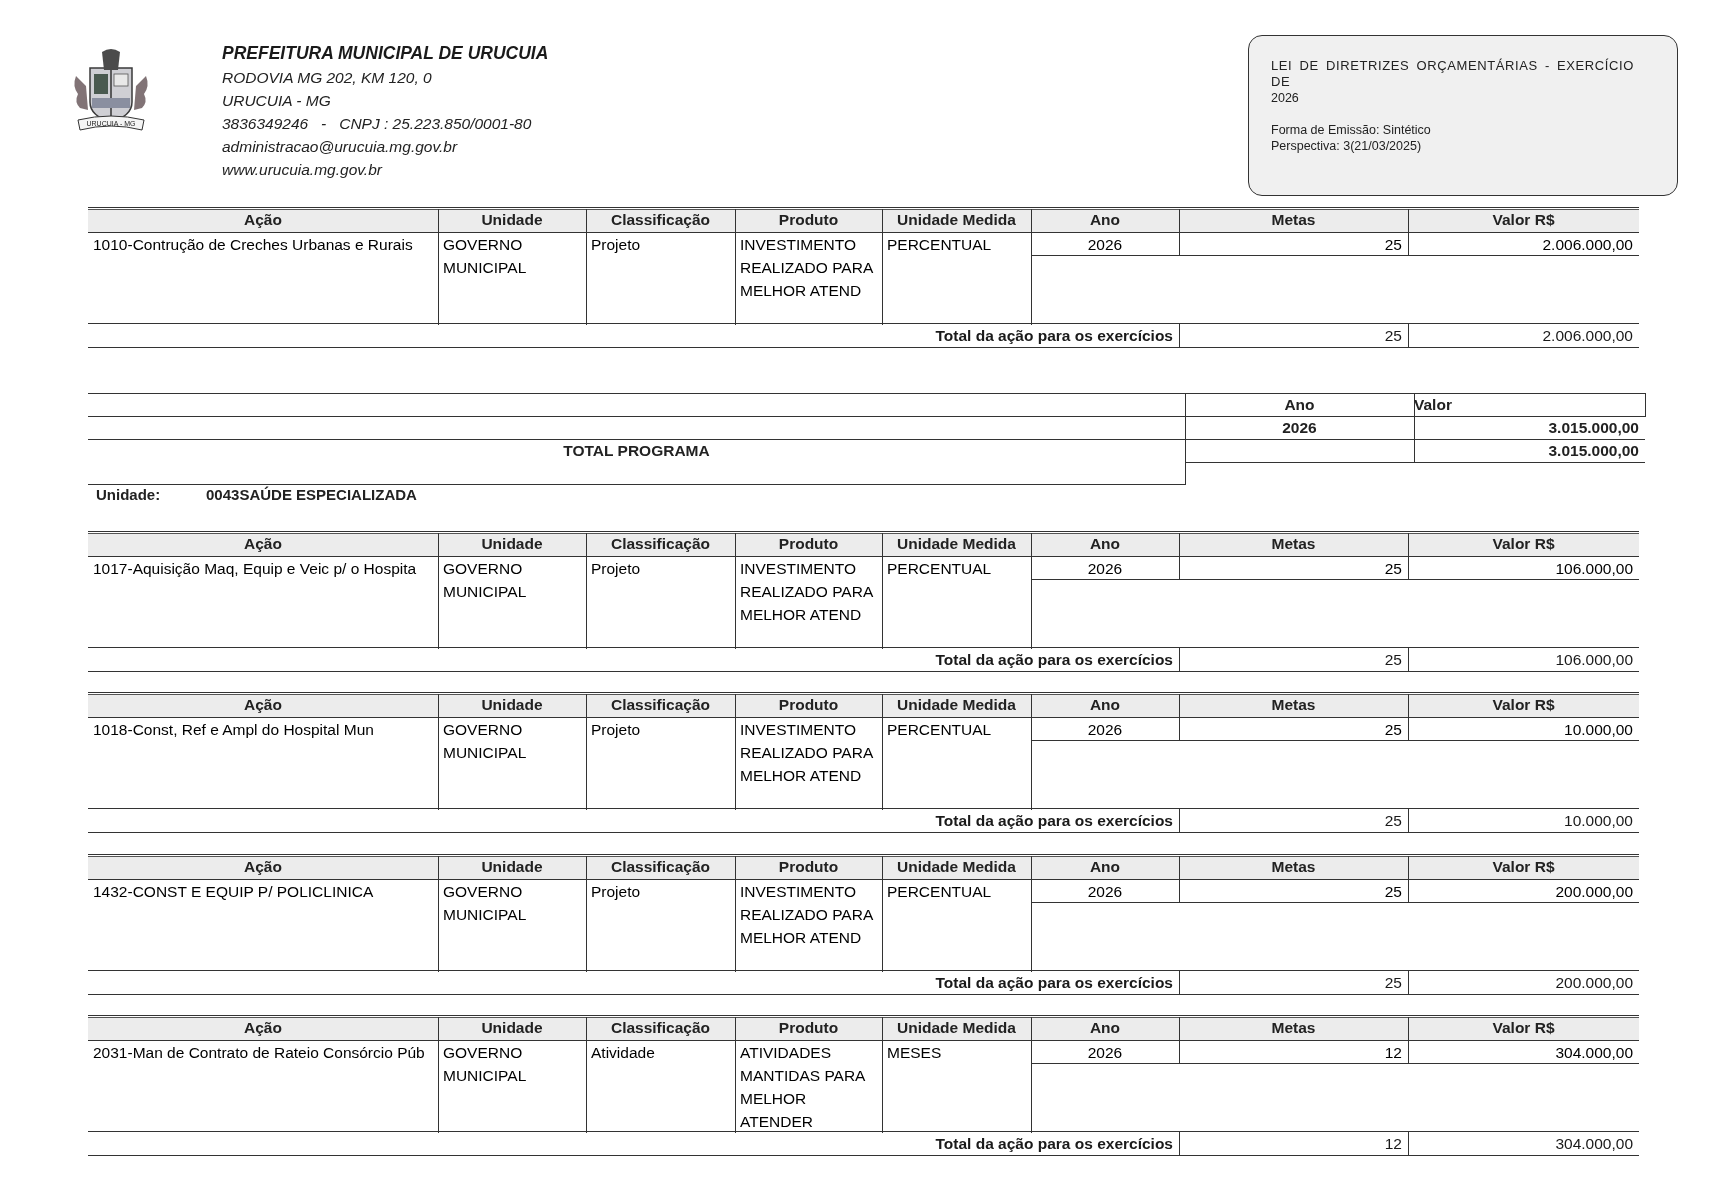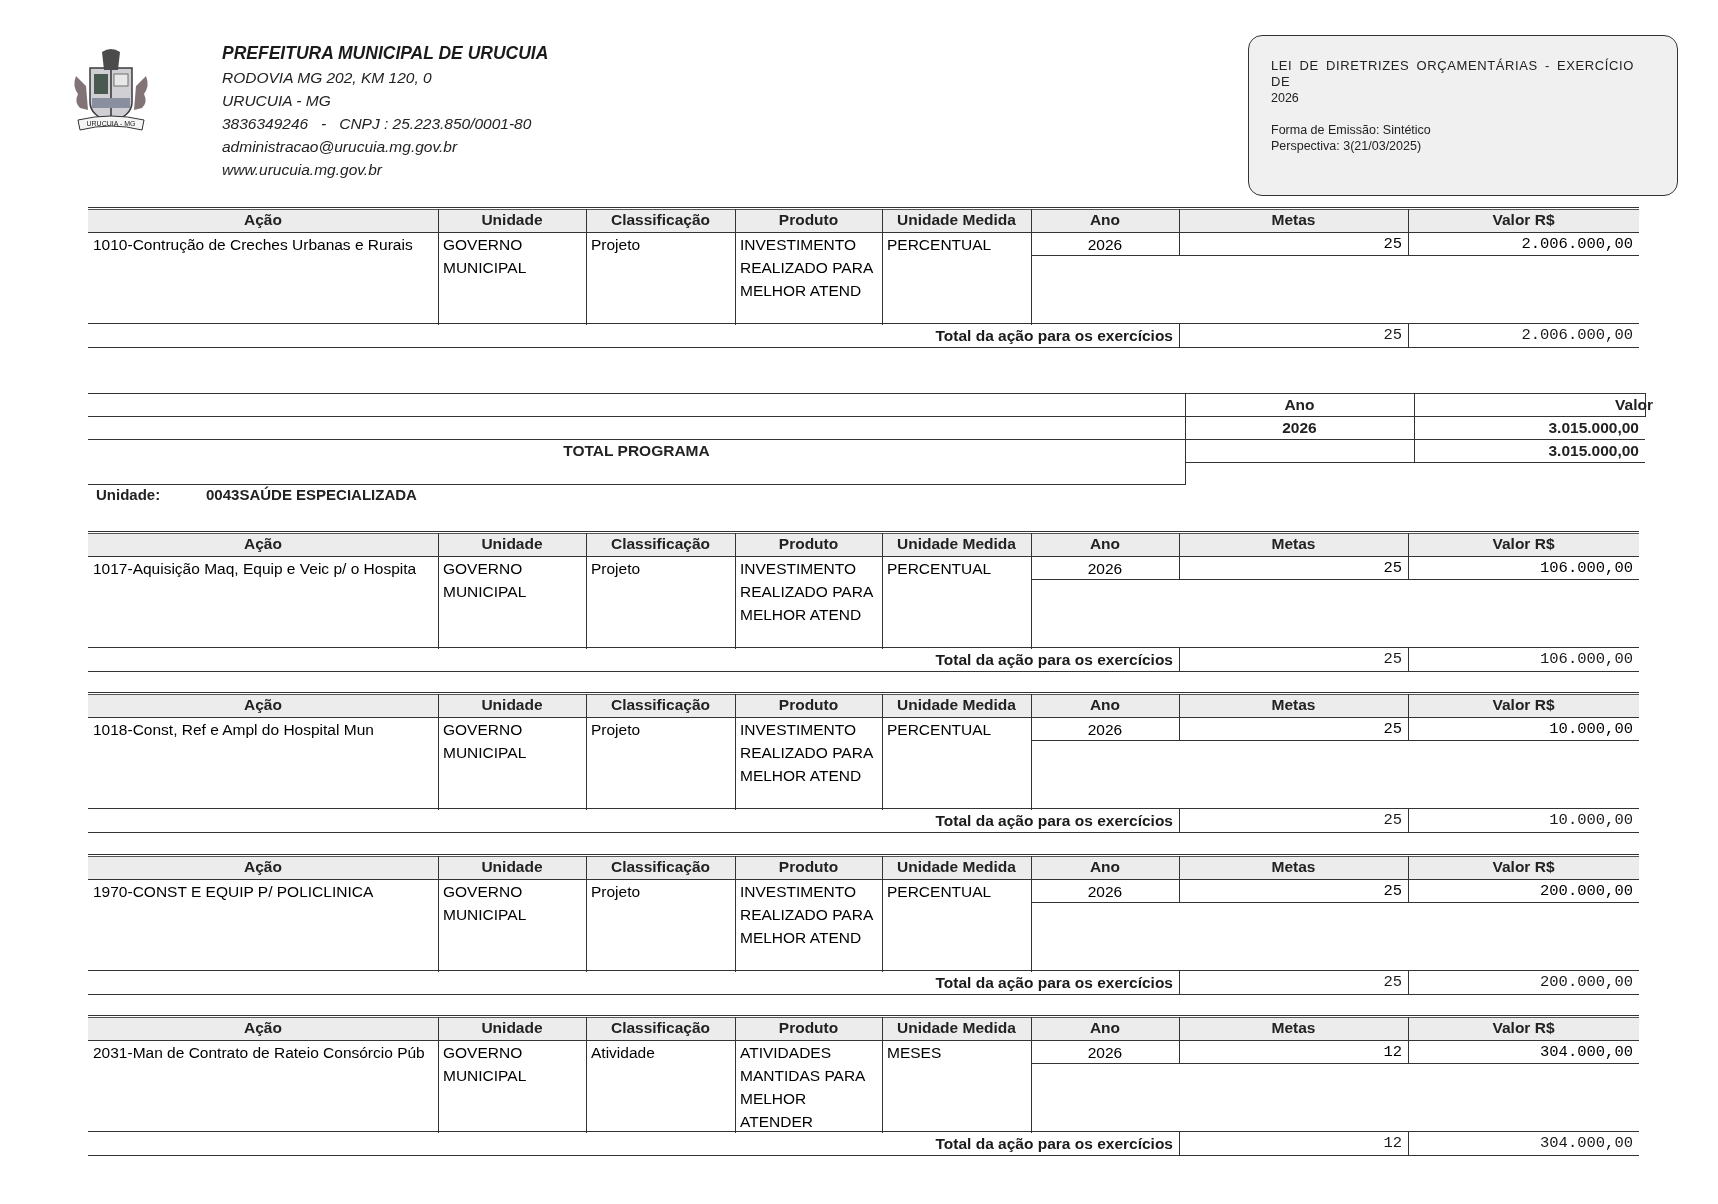--- a/index.html
+++ b/index.html
@@ -27,21 +27,21 @@
   }
   .acao .topline { position: absolute; left: 0; right: 0; top: 0; height: 0; border-top: 1.5px solid #333; }
   .acao .hdr {
     position: absolute; left: 0; right: 0; top: 2px; height: 22px; background: #ececec;
     border-top: 1px solid #555; border-bottom: 1.5px solid #333;
   }
   .acao .cell { position: absolute; box-sizing: border-box; white-space: nowrap; }
   .acao .hcell { top: 2px; height: 22px; line-height: 22px; text-align: center; font-weight: bold; font-size: 15.5px; color: #222; }
   .acao .vline { position: absolute; width: 0; border-left: 1.5px solid #333; }
   .acao .dcell { top: 26px; line-height: 23px; padding-left: 5px; color: #000000; white-space: normal; }
-  .acao .num { text-align: right; padding-right: 6px; font-family: Liberation Mono, monospace; }
+  .acao .num { text-align: right; padding-right: 6px; }
   .acao .ctr { text-align: center; }
   .acao .rowline { position: absolute; height: 0; border-top: 1.5px solid #333; }
   .acao .totlabel { font-weight: bold; text-align: right; padding-right: 6px; }
 
   
   .tot { position: absolute; left: 88px; top: 393px; width: 1557px; height: 92px; font-size: 15.5px; }
   .tot .line { position: absolute; height: 0; border-top: 1.5px solid #333; }
   .tot .v { position: absolute; width: 0; border-left: 1.5px solid #333; }
   .tot .t { position: absolute; font-weight: bold; line-height: 22px; color: #222; }
 
@@ -204,21 +204,21 @@
       <div class="cell hcell" style="left:1091px;width:229px">Metas</div>
       <div class="cell hcell" style="left:1320px;width:231px">Valor R$</div>
       <div class="vline" style="left:350px;top:2px;height:116px"></div>
       <div class="vline" style="left:498px;top:2px;height:116px"></div>
       <div class="vline" style="left:647px;top:2px;height:116px"></div>
       <div class="vline" style="left:794px;top:2px;height:116px"></div>
       <div class="vline" style="left:943px;top:2px;height:116px"></div>
       <div class="vline" style="left:1091px;top:2px;height:46px"></div>
       <div class="vline" style="left:1320px;top:2px;height:46px"></div>
       <div class="vline" style="left:943px;top:24px;height:92px"></div>
-      <div class="cell dcell" style="left:0;width:350px">1970-CONST E EQUIP P/ POLICLINICA</div>
+      <div class="cell dcell" style="left:0;width:350px">1432-CONST E EQUIP P/ POLICLINICA</div>
       <div class="cell dcell" style="left:350px;width:148px">GOVERNO MUNICIPAL</div>
       <div class="cell dcell" style="left:498px;width:149px">Projeto</div>
       <div class="cell dcell" style="left:647px;width:147px;padding-right:4px">INVESTIMENTO REALIZADO PARA MELHOR ATEND</div>
       <div class="cell dcell" style="left:794px;width:149px">PERCENTUAL</div>
       <div class="cell dcell ctr" style="left:943px;width:148px;padding-left:0">2026</div>
       <div class="cell dcell num" style="left:1091px;width:229px">25</div>
       <div class="cell dcell num" style="left:1320px;width:231px">200.000,00</div>
       <div class="rowline" style="left:943px;width:608px;top:48px"></div>
       <div class="rowline" style="left:0;width:1551px;top:116px"></div>
       <div class="cell totlabel" style="left:0;width:1091px;top:117px;line-height:23px">Total da ação para os exercícios</div>
@@ -269,21 +269,21 @@
 <div class="tot">
   <div class="line" style="left:0; width:1557px; top:0;"></div>
   <div class="line" style="left:0; width:1557px; top:23px;"></div>
   <div class="line" style="left:0; width:1557px; top:46px;"></div>
   <div class="line" style="left:1097px; width:460px; top:69px;"></div>
   <div class="line" style="left:0; width:1097px; top:91px;"></div>
   <div class="v" style="left:1097px; top:0; height:92px;"></div>
   <div class="v" style="left:1326px; top:0; height:70px;"></div>
   <div class="v" style="left:1557px; top:0; height:24px;"></div>
   <div class="t" style="left:1097px; width:229px; top:1px; text-align:center;">Ano</div>
-  <div class="t" style="left:1326px; width:231px; top:1px; text-align:right;padding-left:8px;">Valor</div>
+  <div class="t" style="left:1326px; width:231px; top:1px; text-align:left;">Valor</div>
   <div class="t" style="left:1097px; width:229px; top:24px; text-align:center;">2026</div>
   <div class="t" style="left:1326px; width:225px; top:24px; text-align:right;">3.015.000,00</div>
   <div class="t" style="left:0; width:1097px; top:47px; text-align:center;">TOTAL PROGRAMA</div>
   <div class="t" style="left:1326px; width:225px; top:47px; text-align:right;">3.015.000,00</div>
 </div>
 
 <div class="abs programa">
   <span style="width:110px">Unidade:</span><span style="">0043</span><span>SAÚDE ESPECIALIZADA</span>
 </div>
 

